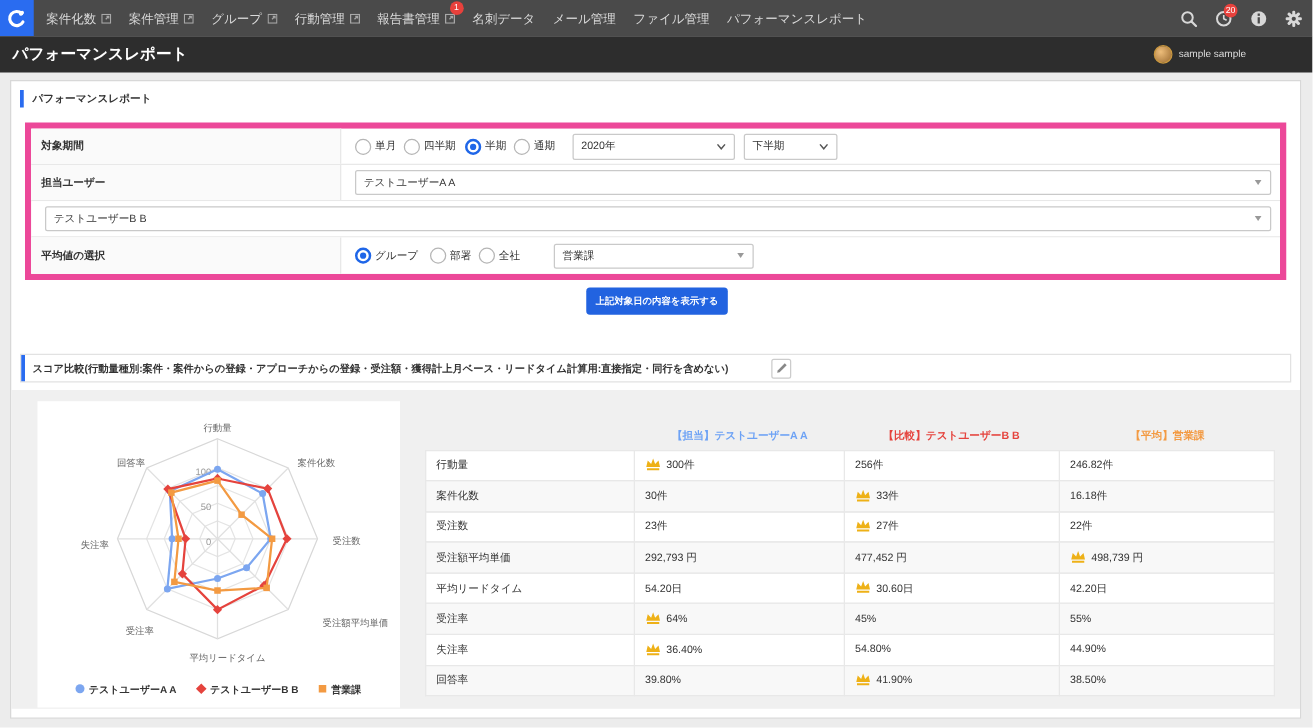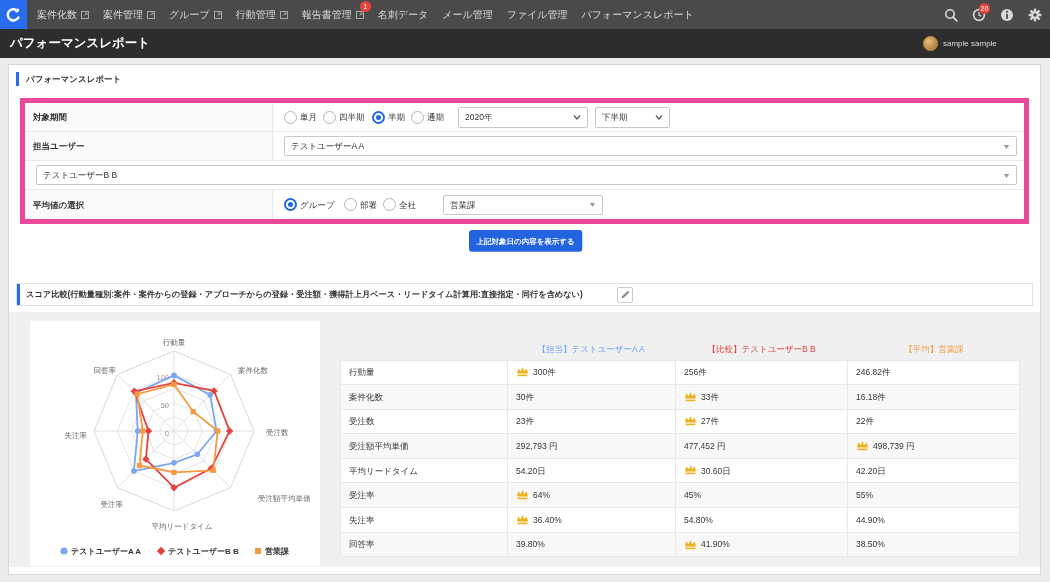--- a/index.html
+++ b/index.html
@@ -46,21 +46,21 @@
 .sel-group{width:160px;margin-left:21px;height:20px}
 .btn{position:absolute;top:165px;left:460px;transform:scale(0.75);transform-origin:0 0;height:29px;background:#2263e0;color:#fff;font-size:10px;font-weight:bold;border:none;border-radius:4px;display:flex;align-items:center;padding:0 10px;cursor:pointer;white-space:nowrap}
 .section{position:absolute;top:218px;left:7px;right:7px;height:23px;border:1px solid #e2e2e2;background:#fff;display:flex;align-items:center}
 .section .bar{width:3px;height:100%;background:#2a6cf0;margin-right:6px;flex:none}
 .section span{font-size:10px;display:inline-block;width:585px;transform:scale(0.82);transform-origin:0 50%;font-weight:bold;color:#333;white-space:nowrap;overflow:visible}
 .edit-btn{width:16px;height:16px;border:1px solid #ccc;border-radius:2px;margin-left:6px;display:flex;align-items:center;justify-content:center;cursor:pointer;background:#fff}
 .gray{position:absolute;top:247px;left:0;right:0;bottom:7px;background:#f0f0f0}
 .chart-box{position:absolute;left:21px;top:9px;width:290px;height:245px;background:#fff}
 .legend{position:absolute;bottom:7px;left:0;right:0;display:flex;justify-content:center;gap:16px}
 table.score{position:absolute;left:331px;top:26px;width:679px;border-collapse:collapse;table-layout:fixed}
-.score th{height:22px;font-size:10px;font-weight:normal;text-align:center;overflow:hidden;white-space:nowrap}
+.score th{height:22px;font-size:10px;font-weight:bold;text-align:center;overflow:hidden;white-space:nowrap}
 .score td{height:24.6px;background:#fff;border:1px solid #e8e8e8;font-size:10px;color:#333;padding-left:8px;overflow:hidden;white-space:nowrap}
 .score tbody tr:nth-child(even) td{background:#f8f8f8}
 .score td .crown{margin-right:4px;vertical-align:-2px}
 </style>
 </head>
 <body>
 
 <div class="nav">
   <div class="logo">
     <svg width="17" height="17" viewBox="0 0 19 19">

